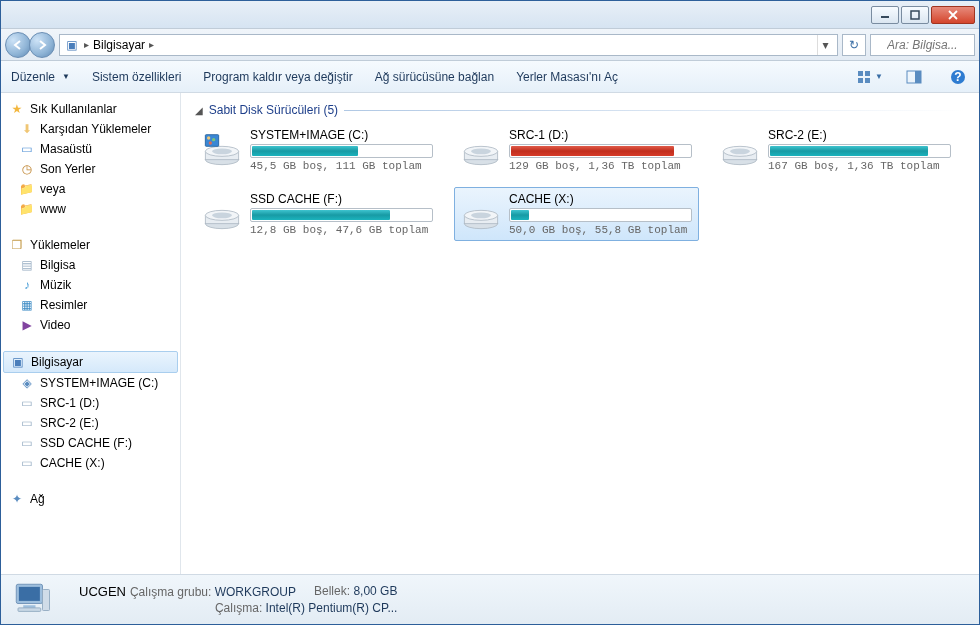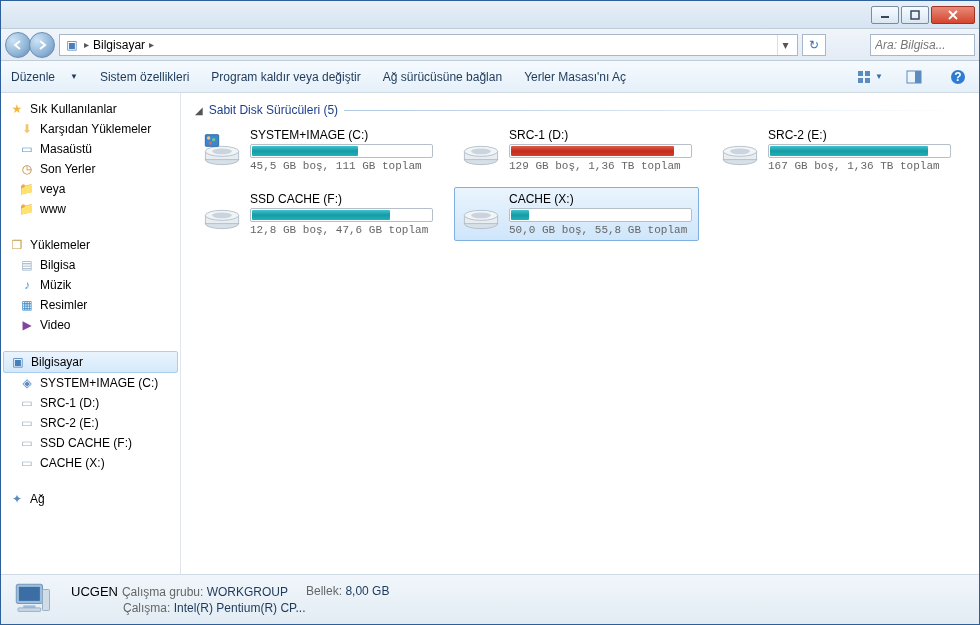--- a/index.html
+++ b/index.html
@@ -10,24 +10,24 @@
 .wbtn.close { background:linear-gradient(to bottom,#e78b7c,#d4452c); border-color:#a13420; width:44px; color:#fff; font-weight:bold; }
 .addrbar { height:32px; background:linear-gradient(to bottom,#f0f5fa,#e3ebf4); display:flex; align-items:center; padding:0 4px; gap:4px; border-bottom:1px solid #c0ccd8; }
 .navbtns { display:flex; gap:0; }
 .navcircle { width:26px; height:26px; border-radius:50%; background:radial-gradient(circle at 30% 30%,#cde3f7,#8fb4d6 60%,#5c87b2); border:1px solid #6a8eb4; display:flex; align-items:center; justify-content:center; color:#fff; cursor:pointer; }
 .navcircle:last-child { margin-left:-2px; }
 .addrbox { flex:1; height:22px; background:#fff; border:1px solid #a9b8c8; display:flex; align-items:center; padding:0 4px; gap:4px; }
 .addrbox .crumb { font-size:12px; color:#000; }
 .addrbox .sep { color:#555; font-size:10px; }
 .addrdrop { width:16px; height:100%; display:flex; align-items:center; justify-content:center; color:#555; border-left:1px solid #ddd; cursor:pointer; margin-left:auto; }
 .refresh { width:24px; height:22px; border:1px solid #a9b8c8; background:#fff; display:flex; align-items:center; justify-content:center; color:#3a6ea5; cursor:pointer; }
-.searchbox { width:105px; height:22px; background:#fff; border:1px solid #a9b8c8; display:flex; align-items:center; padding:0 4px;margin-left:40px; }
+.searchbox { width:105px; height:22px; background:#fff; border:1px solid #a9b8c8; display:flex; align-items:center; padding:0 16px; }
 .searchbox input { border:none; outline:none; width:100%; font-style:italic; color:#888; font-size:12px; }
 .toolbar { height:32px; background:linear-gradient(to bottom,#f5fafe,#e6f0f9); display:flex; align-items:center; padding:0 10px; gap:22px; border-bottom:1px solid #d0dae4; }
-.toolbar .titem { color:#1e395b; cursor:pointer; display:flex; align-items:center; gap:15px; }
+.toolbar .titem { color:#1e395b; cursor:pointer; display:flex; align-items:center; gap:7px; }
 .toolbar .spacer { flex:1; }
 .toolbar .iconbtn { width:22px; height:22px; border:1px solid transparent; border-radius:2px; display:flex; align-items:center; justify-content:center; cursor:pointer; color:#3a6ea5; }
 .body { flex:1; display:flex; min-height:0; }
 .sidebar { width:180px; border-right:1px solid #e0e6ec; padding:6px 0; overflow:auto; }
 .sidebar .group { margin-bottom:16px; }
 .sidebar .node { display:flex; align-items:center; gap:5px; padding:2px 6px 2px 18px; cursor:pointer; white-space:nowrap; overflow:hidden; }
 .sidebar .node.head { padding-left:8px; font-weight:normal; }
 .sidebar .node.selected { background:linear-gradient(to bottom,#eaf4fd,#d5e9fb); border:1px solid #a9ceee; border-radius:2px; margin:0 2px; padding-left:6px; }
 .ico { width:16px; height:16px; display:inline-flex; align-items:center; justify-content:center; font-size:12px; }
 .ico-star { color:#f3b73e; } .ico-folder { color:#f0c674; } .ico-desk { color:#4a8dd4; }
@@ -43,21 +43,21 @@
 .drive.selected { background:linear-gradient(to bottom,#eaf4fd,#cfe6fb); border:1px solid #7fb0e0; }
 .drive .dimg { width:40px; height:40px; display:flex; align-items:center; justify-content:center; }
 .drive .dimg svg { width:40px; height:40px; }
 .drive .dinfo { flex:1; display:flex; flex-direction:column; gap:2px; }
 .drive .dname { font-size:12px; color:#000; }
 .drive .bar { height:14px; background:#fff; border:1px solid #b6bfc8; border-radius:2px; padding:1px; }
 .drive .fill { height:100%; border-radius:1px; }
 .fill.teal { background:linear-gradient(to bottom,#3ec4cf,#189aa4 50%,#1bb3bd); }
 .fill.red { background:linear-gradient(to bottom,#e05b4a,#c12f1e 50%,#d63c2a); }
 .drive .dsub { font-size:11px; color:#666;font-family:Liberation Mono, monospace; }
-.statusbar { height:50px; background:linear-gradient(to bottom,#f0f6fb,#e3ecf4); border-top:1px solid #d0dae4; display:flex; align-items:center; padding:4px 10px; gap:18px; }
+.statusbar { height:50px; background:linear-gradient(to bottom,#f0f6fb,#e3ecf4); border-top:1px solid #d0dae4; display:flex; align-items:center; padding:4px 10px; gap:26px;text-align:right; }
 .statusbar .compicon { width:42px; height:42px; }
 .statusbar .sinfo { display:grid; grid-template-columns:auto auto auto auto; column-gap:18px; row-gap:2px; font-size:11px; }
 .statusbar .lbl { color:#666; } .statusbar .val { color:#1e395b; }
 .statusbar .cname { font-size:13px; color:#000; margin-right:4px; }
 svg { flex-shrink:0; }
 </style>
 </head>
 <body>
 
 <div class="window">

